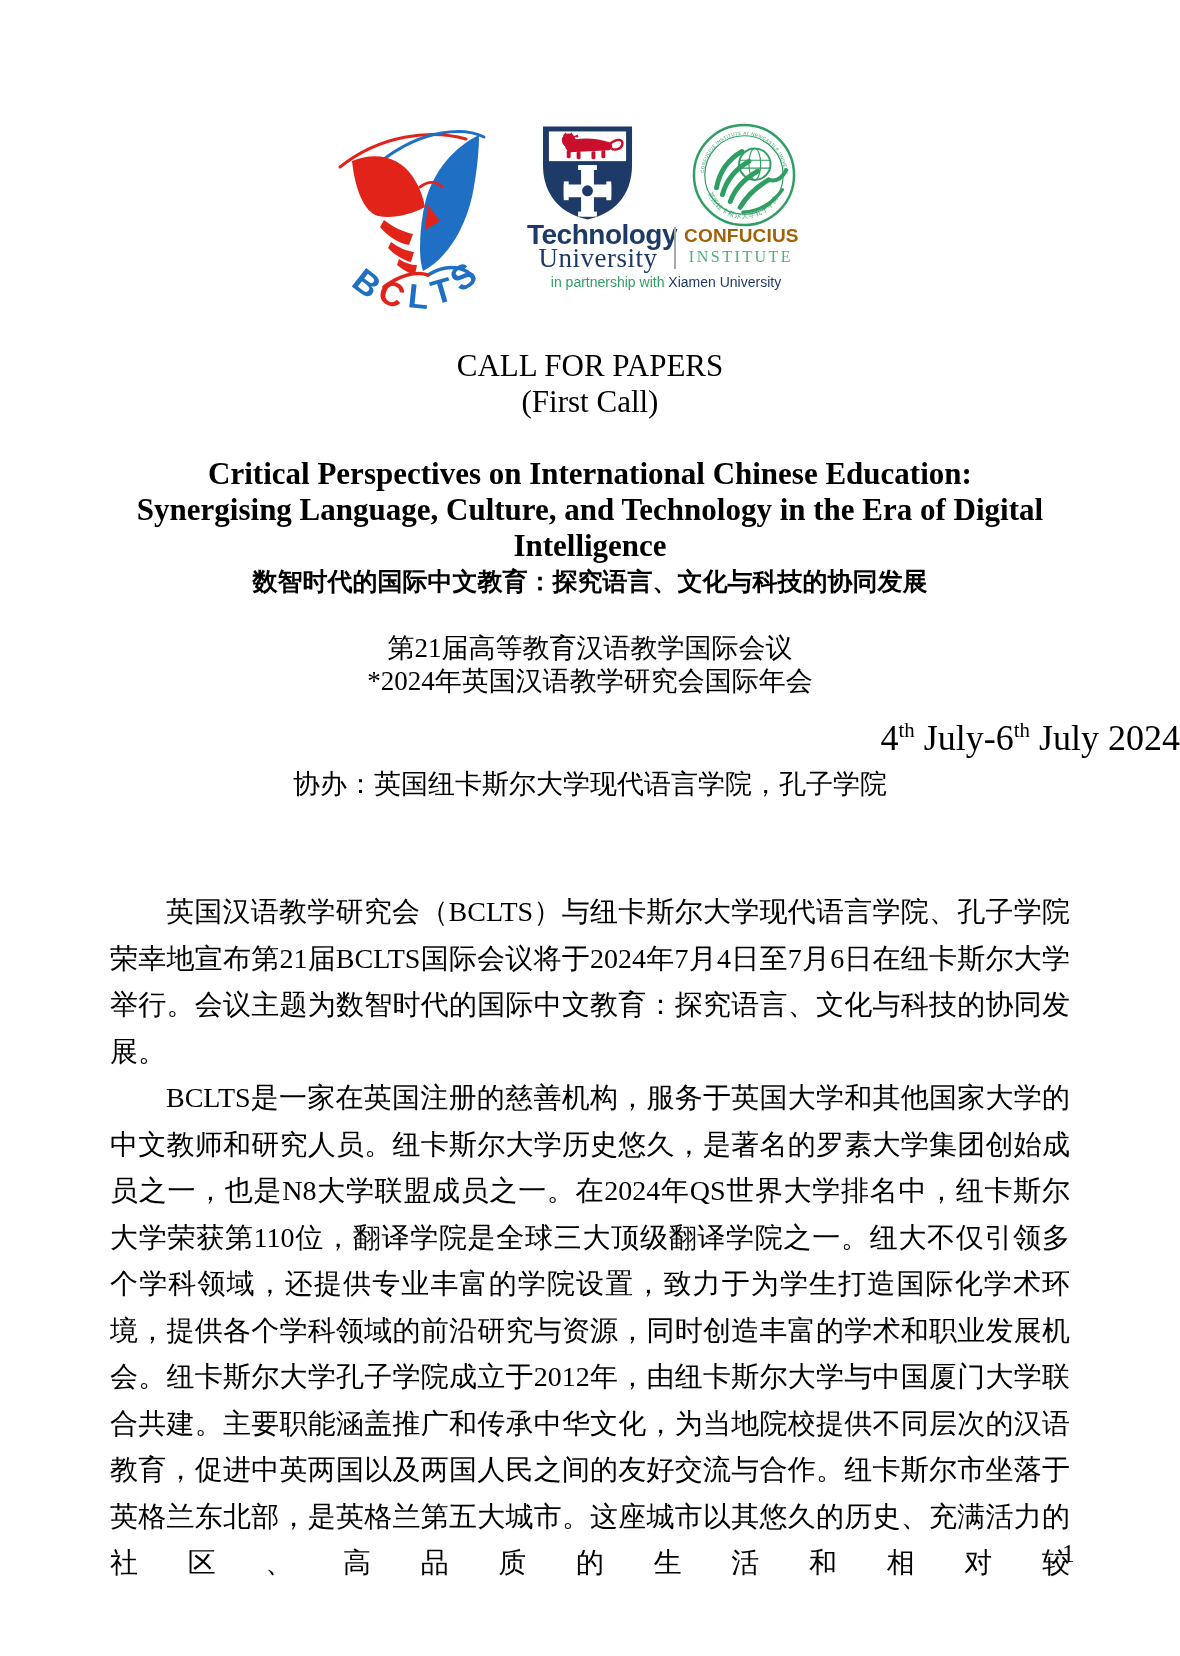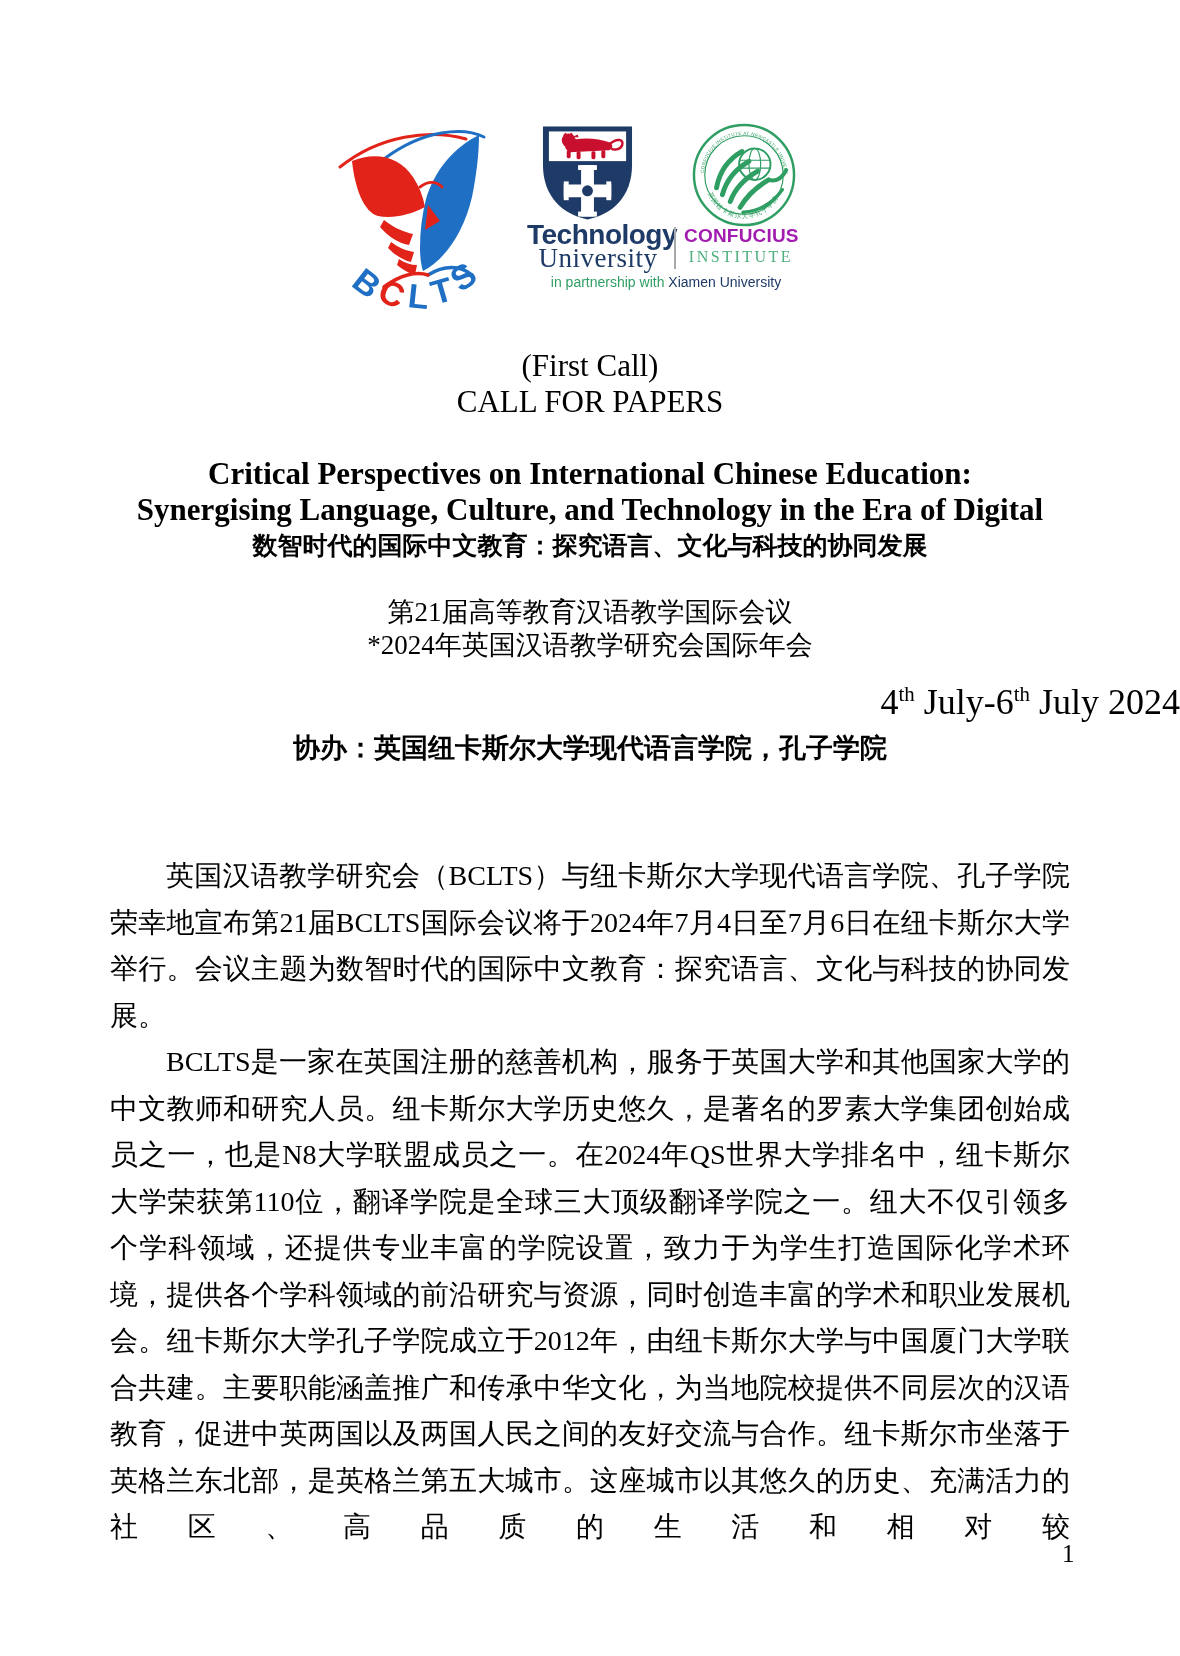--- a/index.html
+++ b/index.html
@@ -14,35 +14,35 @@
   
   .logo-banner{position:relative;width:1180px;height:210px;margin-top:95px;}
   .bclts-logo{position:absolute;left:332px;top:30px;width:165px;height:205px;}
   .nu-shield{position:absolute;left:540px;top:28px;width:95px;height:100px;}
   .nu-wordmark{position:absolute;left:527px;top:128px;width:142px;text-align:center;color:#1e3a66;}
   .nu-name{font-family:"Liberation Sans","DejaVu Sans",sans-serif;font-weight:bold;font-size:28px;line-height:24px;letter-spacing:-0.5px;}
   .nu-univ{font-family:"Liberation Serif","DejaVu Serif",serif;font-size:27px;line-height:23px;letter-spacing:0.5px;}
   .logo-divider{position:absolute;left:674px;top:132px;width:2px;height:42px;background:#a7a9ac;}
   .ci-circle{position:absolute;left:692px;top:28px;width:104px;height:104px;}
   .ci-wordmark{position:absolute;left:684px;top:131px;width:114px;text-align:center;}
-  .ci-line1{font-family:"Liberation Sans","DejaVu Sans",sans-serif;font-weight:bold;font-size:19px;line-height:20px;color:#a21caf;letter-spacing:0.2px;}
+  .ci-line1{font-family:"Liberation Sans","DejaVu Sans",sans-serif;font-weight:bold;font-size:19px;line-height:20px;color:#a16207;letter-spacing:0.2px;}
   .ci-line2{font-family:Liberation Serif, serif;font-size:16px;line-height:17px;color:#4daf7c;letter-spacing:2.5px;margin-top:2px;}
   .partnership{position:absolute;left:520px;top:180px;width:286px;text-align:center;
     font-family:"Liberation Sans","DejaVu Sans",sans-serif;font-size:14px;line-height:15px;}
   .pp-prefix{color:#2f9e63;font-weight:500;padding-left:6px;}
   .pp-partner{color:#1e3a66;font-weight:normal;}
   
   .call-block{margin-top:43px;text-align:center;font-size:31px;line-height:36px;}
   .title-block{margin-top:36px;text-align:center;font-weight:bold;font-size:31px;line-height:36px;}
   .title-zh{font-size:25px;}
   .subtitle-block{margin-top:32px;text-align:center;font-size:27px;line-height:33px;}
   .date-line{margin-top:21px;text-align:right;font-size:36px;line-height:38px;}
   .date-line sup{font-size:0.58em;line-height:0;}
   .host-line{margin-top:44px;text-align:center;font-size:27px;line-height:34px;}
-  .cohost-line{margin-top:10px;text-align:center;font-size:27px;line-height:34px;font-weight:bold;}
+  .cohost-line{margin-top:10px;text-align:center;font-size:27px;line-height:34px;}
   
   .body-text{margin:88px 110px 0 110px;width:960px;font-size:28px;line-height:46.5px;text-align:justify;}
   .body-text p{margin:0;text-indent:2em;}
   .body-text p.continues{text-align-last:justify;}
   .page-number{position:absolute;left:1062px;top:1540px;font-size:25px;line-height:28px;}
 </style>
 </head>
 <body>
 
 <div class="page">
@@ -133,27 +133,28 @@
       <div class="ci-line1">CONFUCIUS</div>
       <div class="ci-line2">INSTITUTE</div>
     </div>
 
     <div class="partnership">
       <span class="pp-prefix">in partnership with </span><span class="pp-partner">Xiamen University</span>
     </div>
   </div>
 
   <div class="call-block">
+    <div>CALL FOR PAPERS</div>
     <div>(First Call)</div>
-    <div>CALL FOR PAPERS</div>
   </div>
 
   <div class="title-block">
     <div>Critical Perspectives on International Chinese Education:</div>
     <div>Synergising Language, Culture, and Technology in the Era of Digital</div>
+    <div>Intelligence</div>
     <div class="title-zh">数智时代的国际中文教育：探究语言、文化与科技的协同发展</div>
   </div>
 
   <div class="subtitle-block">
     <div>第21届高等教育汉语教学国际会议</div>
     <div>*2024年英国汉语教学研究会国际年会</div>
   </div>
 
   <div class="date-line">
     <span>4</span><sup>th</sup><span> July-6</span><sup>th</sup><span> July 2024</span>

